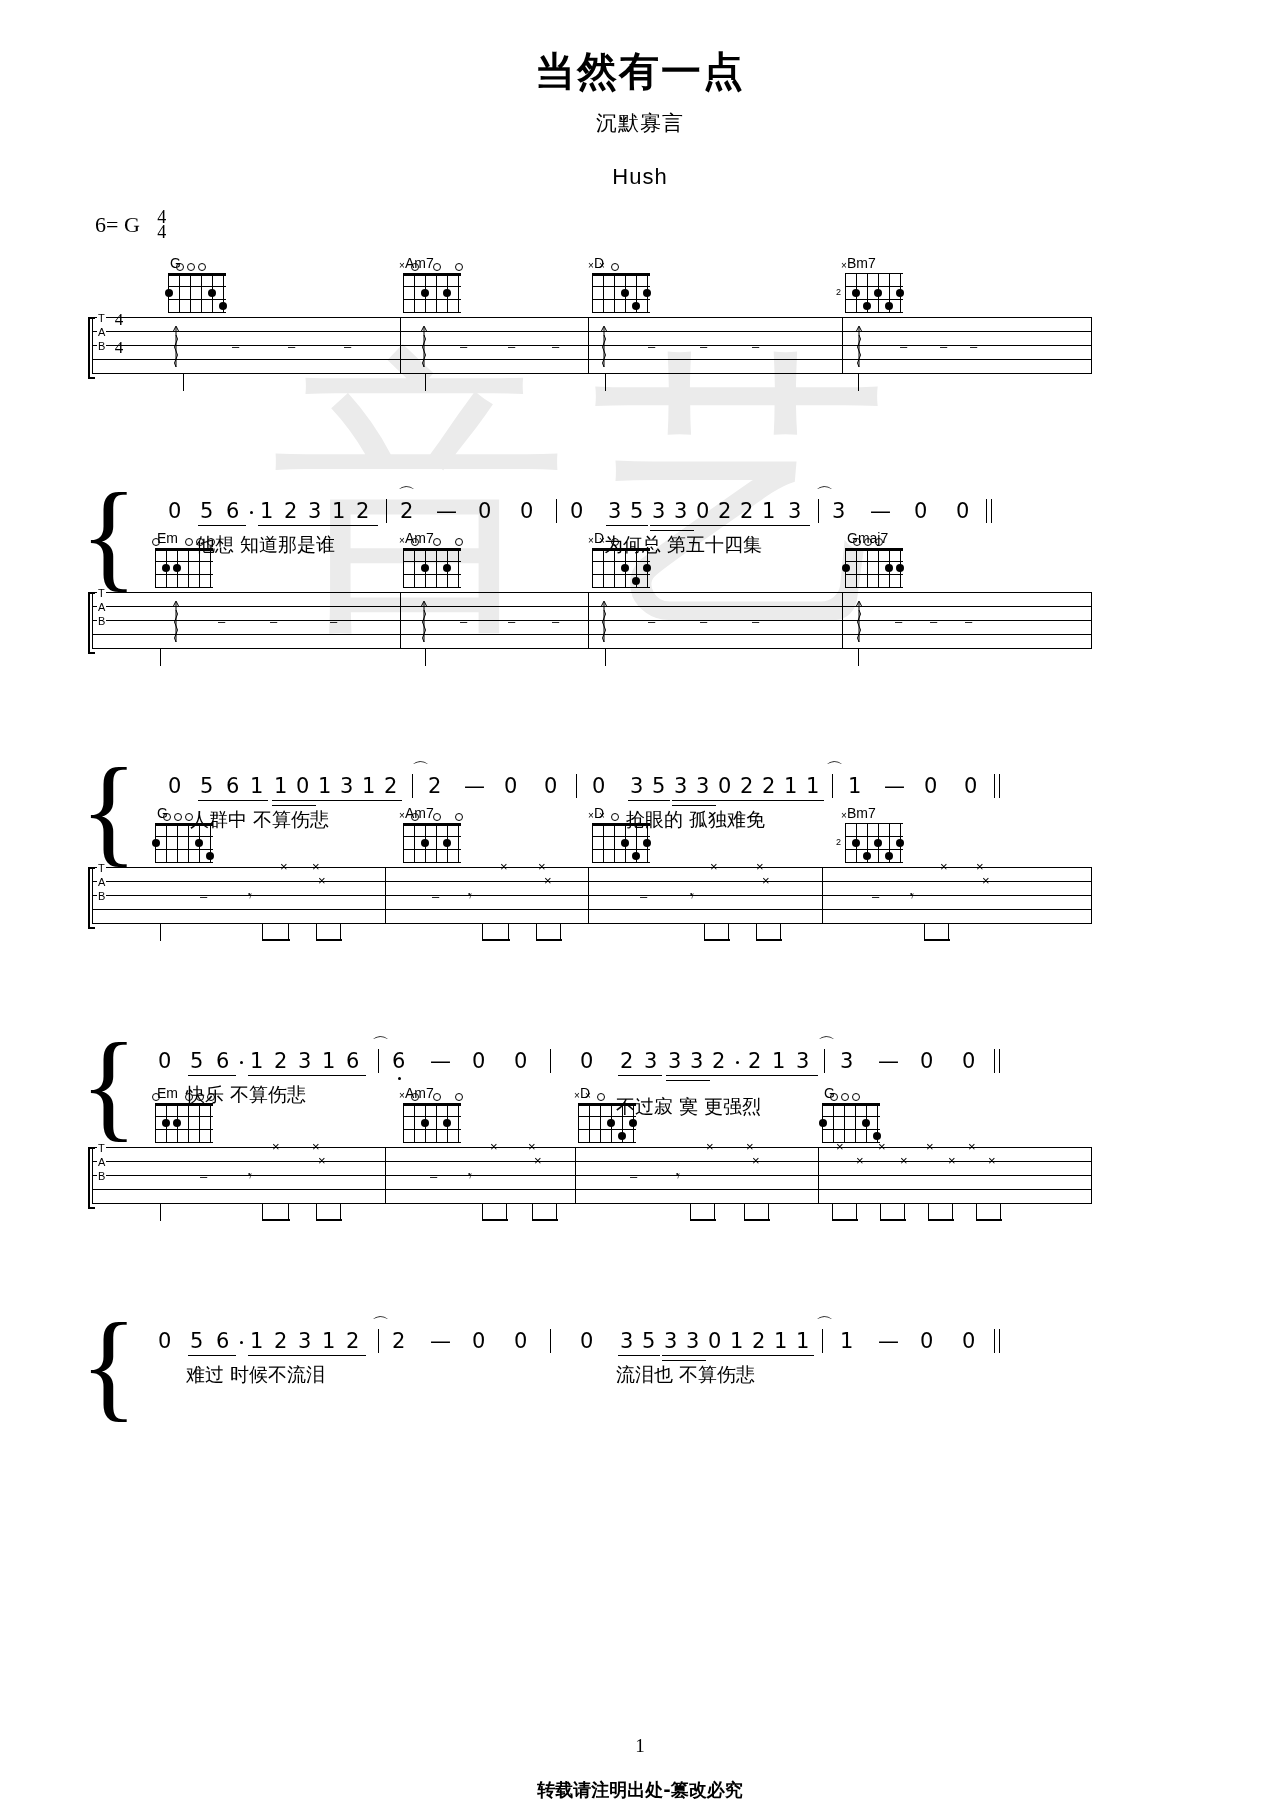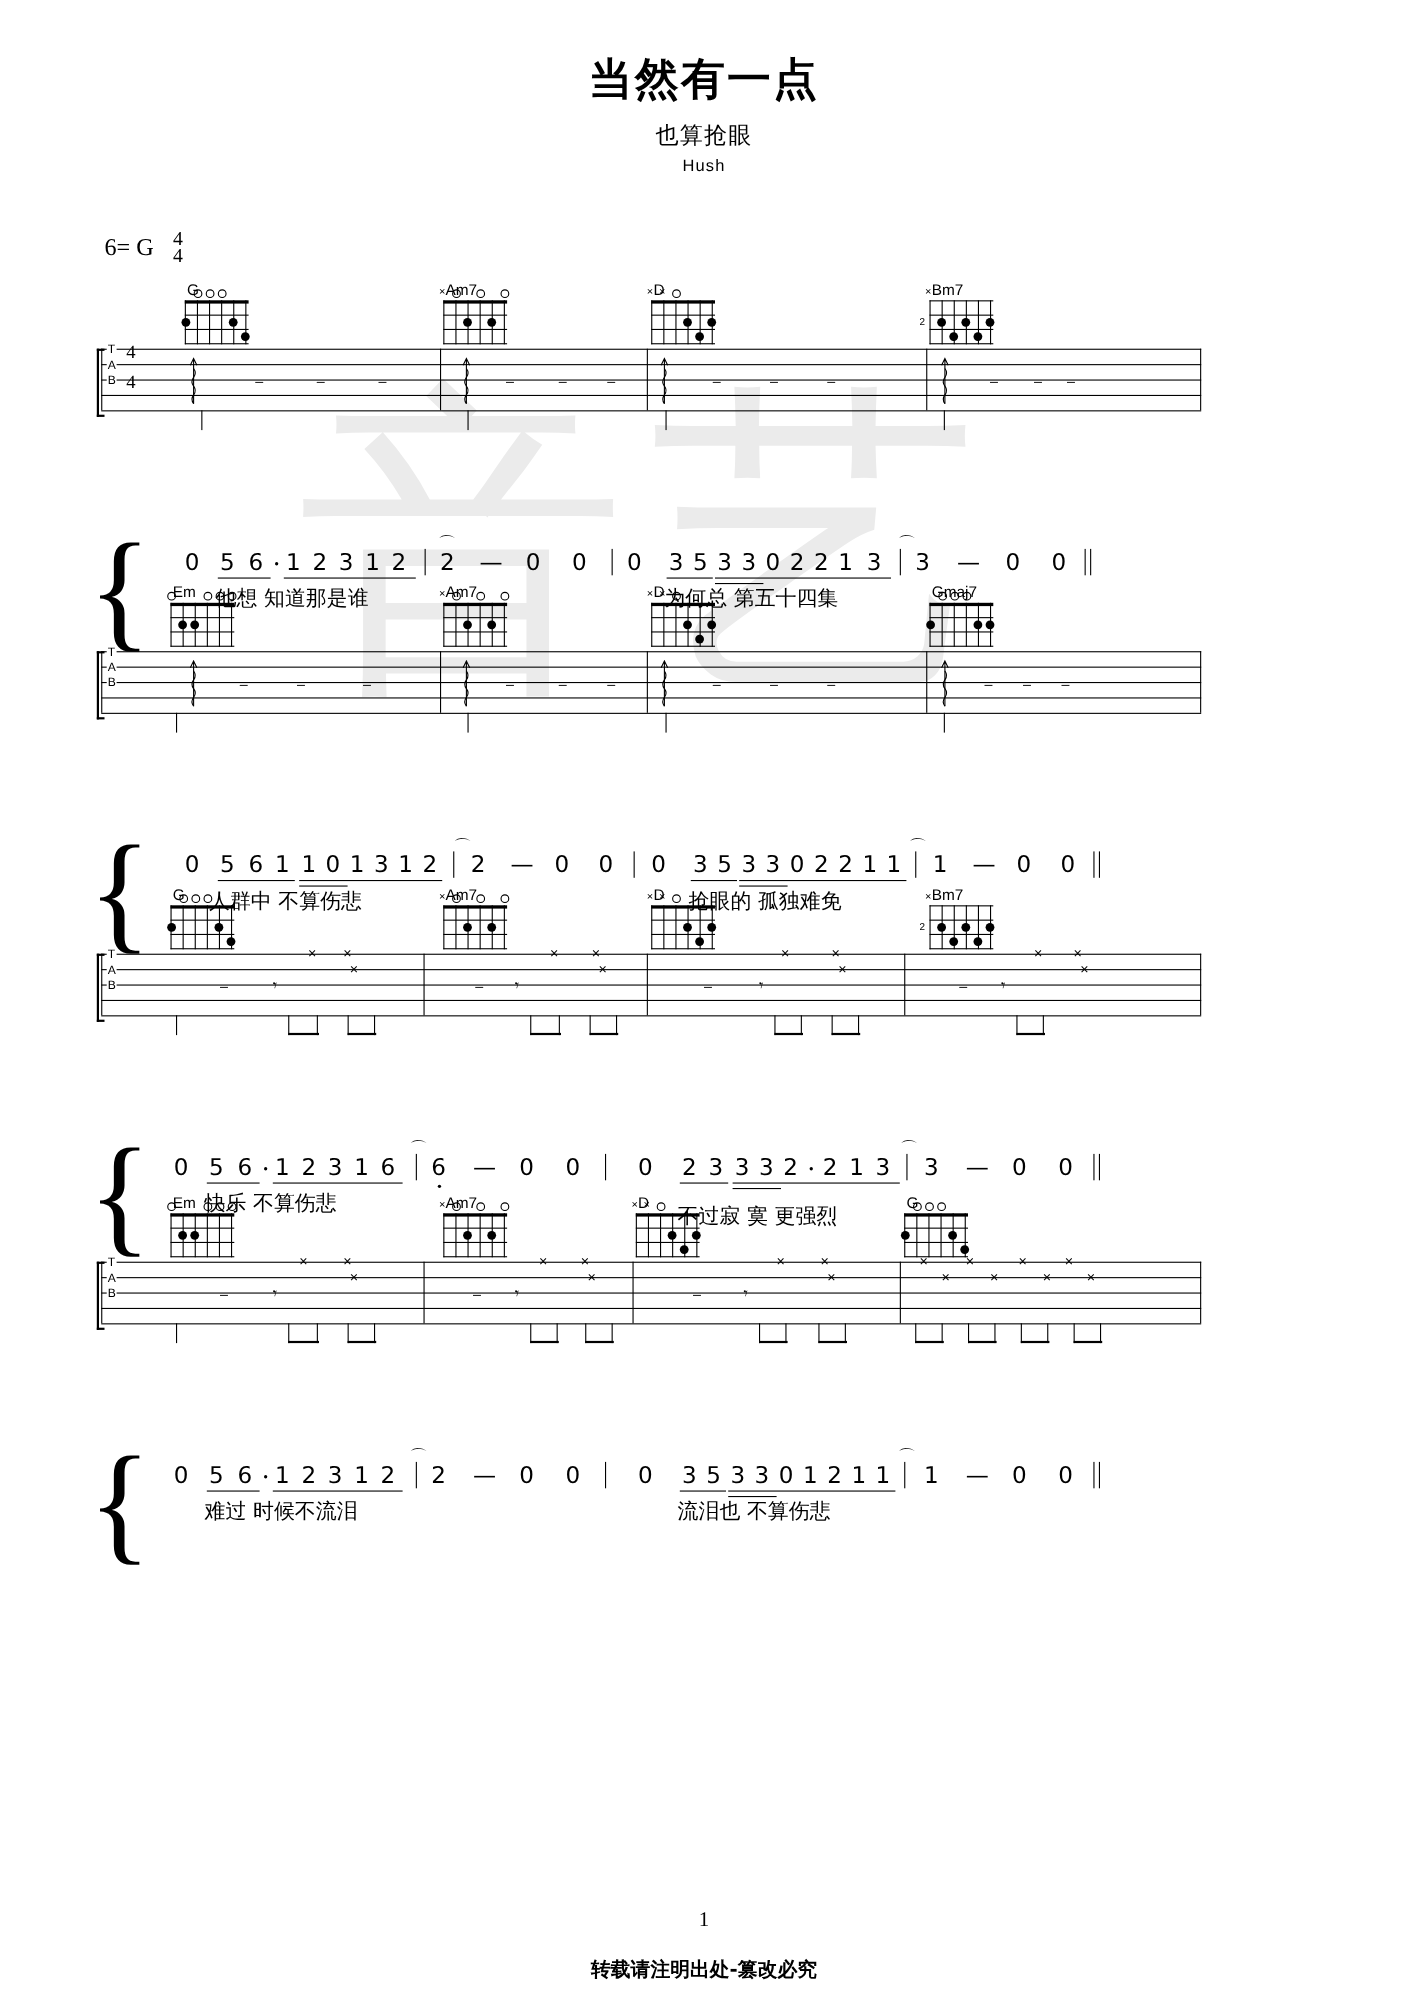--- a/index.html
+++ b/index.html
@@ -8,21 +8,21 @@
 
   
   .watermark{position:absolute;left:270px;top:330px;width:640px;height:400px;
     font-family:"DejaVu Sans",sans-serif;font-size:300px;color:#ebebeb;
     letter-spacing:20px;line-height:330px;white-space:nowrap;z-index:0;user-select:none;}
 
   
   .title-block{position:absolute;top:44px;left:0;width:1280px;text-align:center;z-index:3;}
   .song-title{font-family:"DejaVu Sans",sans-serif;font-size:40px;font-weight:bold;letter-spacing:2px;}
   .song-sub{font-family:"DejaVu Sans",sans-serif;font-size:21px;margin-top:10px;letter-spacing:1px;}
-  .song-artist{font-family:"Liberation Sans",sans-serif;font-size:15px;margin-top:5px;letter-spacing:1px;}
+  .song-artist{font-family:"Liberation Sans",sans-serif;font-size:22px;margin-top:27px;letter-spacing:1px;}
 
   
   .keysig{position:absolute;left:95px;top:210px;z-index:3;font-family:"Liberation Serif",serif;font-size:22px;}
   .keysig .k{display:inline-block;vertical-align:middle;}
   .keysig .frac{display:inline-block;vertical-align:middle;margin-left:12px;text-align:center;font-size:18px;line-height:15px;}
 
   
   .system{position:absolute;left:0;width:1280px;z-index:2;}
 
   
@@ -69,21 +69,21 @@
 </style>
 </head>
 <body>
 
 <div class="page">
 
   <div class="watermark">音艺</div>
 
   <div class="title-block">
     <div class="song-title">当然有一点</div>
-    <div class="song-sub">也算抢眼</div>
+    <div class="song-sub">沉默寡言</div>
     <div class="song-artist">Hush</div>
   </div>
 
   <div class="keysig">
     <span class="k">6= G</span>
     <span class="frac">
       <span>4</span><br>
       <span style="border-top:0px">4</span>
     </span>
   </div>

